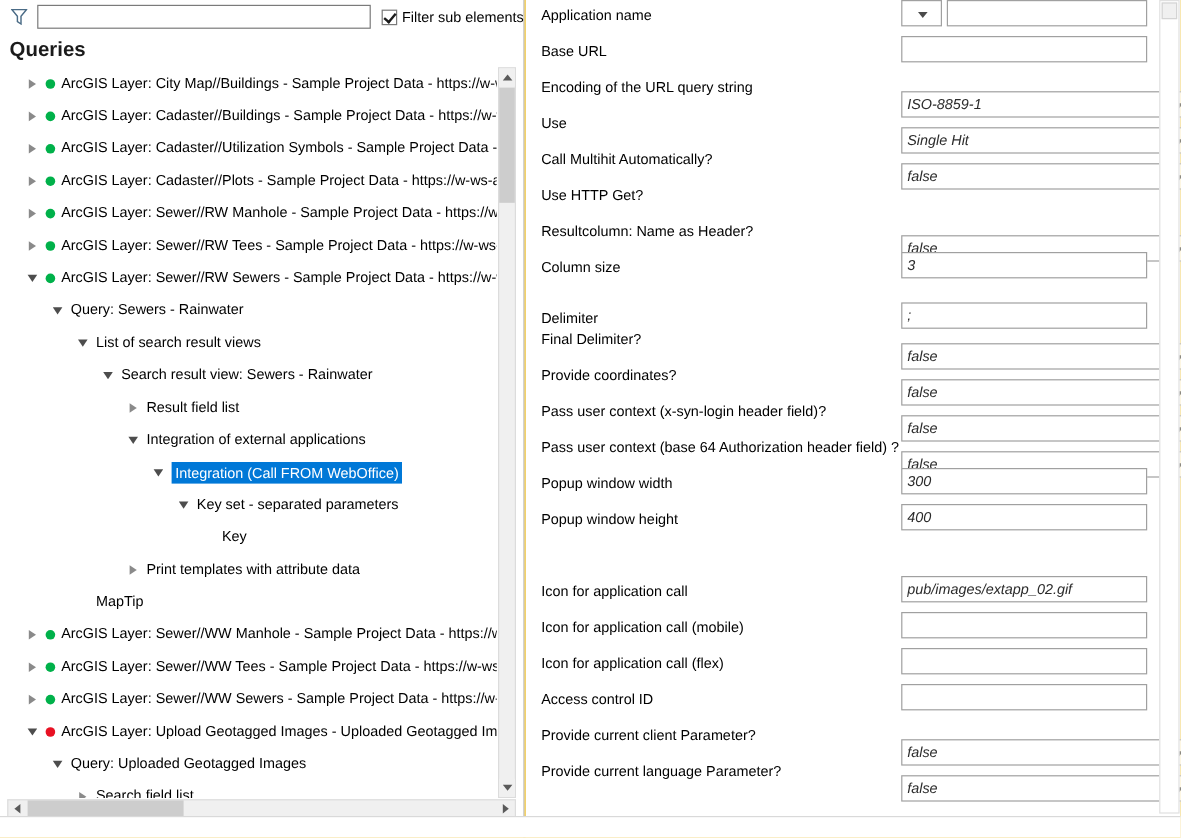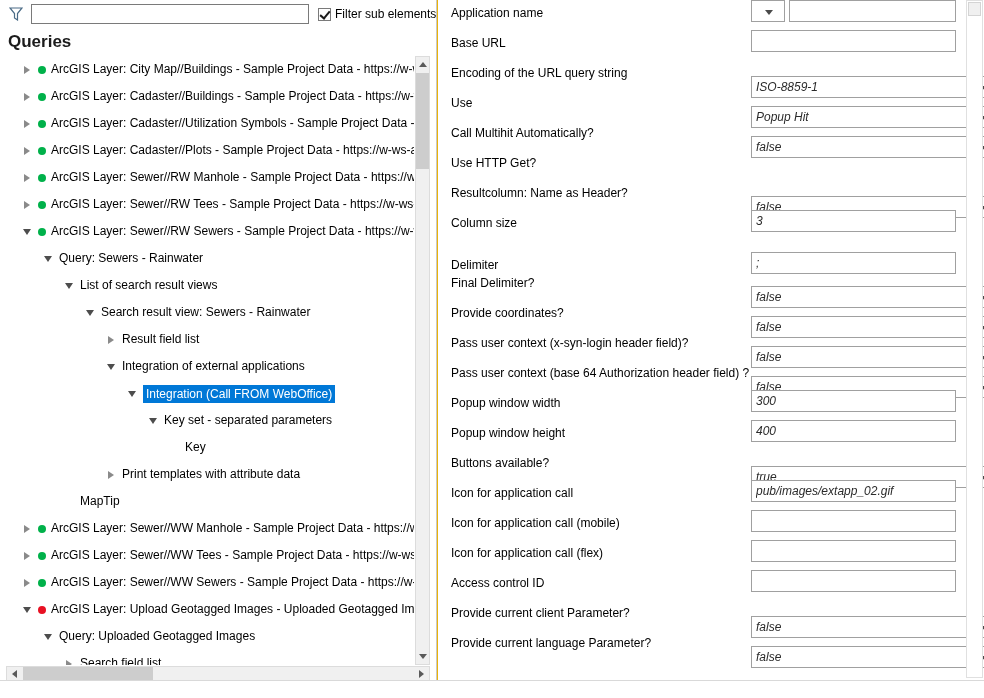--- a/index.html
+++ b/index.html
@@ -587,21 +587,21 @@
         <div class="frow" style="top: 60px;">
           <div class="flabel">Encoding of the URL query string</div>
           <div class="fcombo">
             <span class="val">ISO-8859-1</span>
             <span class="arrow"></span>
           </div>
         </div>
         <div class="frow" style="top: 90px;">
           <div class="flabel">Use</div>
           <div class="fcombo">
-            <span class="val">Popup Hit</span>
+            <span class="val">Single Hit</span>
             <span class="arrow"></span>
           </div>
         </div>
         <div class="frow" style="top: 120px;">
           <div class="flabel">Call Multihit Automatically?</div>
           <div class="fcombo">
             <span class="val">false</span>
             <span class="arrow"></span>
           </div>
         </div>
@@ -652,27 +652,20 @@
           </div>
         </div>
         <div class="frow" style="top: 390px;">
           <div class="flabel">Popup window width</div>
           <input type="text" class="fctl italic" value="300" style="">
         </div>
         <div class="frow" style="top: 420px;">
           <div class="flabel">Popup window height</div>
           <input type="text" class="fctl italic" value="400" style="">
         </div>
-        <div class="frow" style="top: 450px;">
-          <div class="flabel">Buttons available?</div>
-          <div class="fcombo">
-            <span class="val">true</span>
-            <span class="arrow"></span>
-          </div>
-        </div>
         <div class="frow" style="top: 480px;">
           <div class="flabel">Icon for application call</div>
           <input type="text" class="fctl italic" value="pub/images/extapp_02.gif" style="">
         </div>
         <div class="frow" style="top: 510px;">
           <div class="flabel">Icon for application call (mobile)</div>
           <input type="text" class="fctl" style="">
         </div>
         <div class="frow" style="top: 540px;">
           <div class="flabel">Icon for application call (flex)</div>

